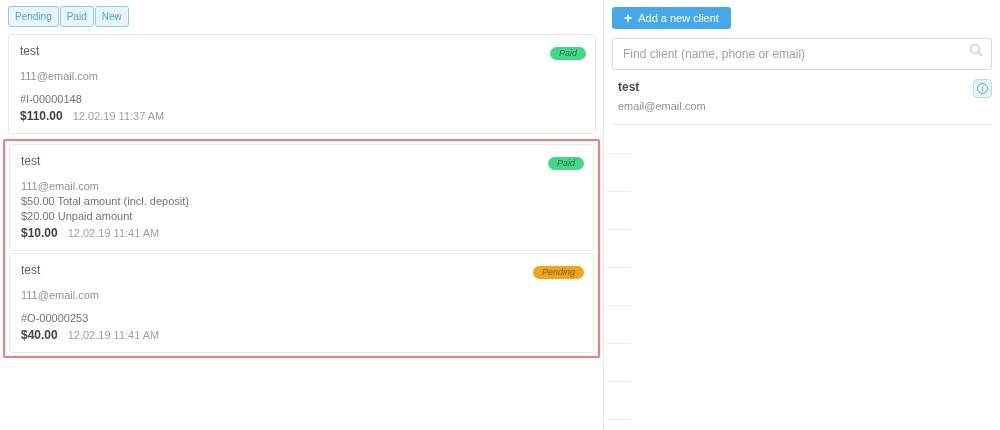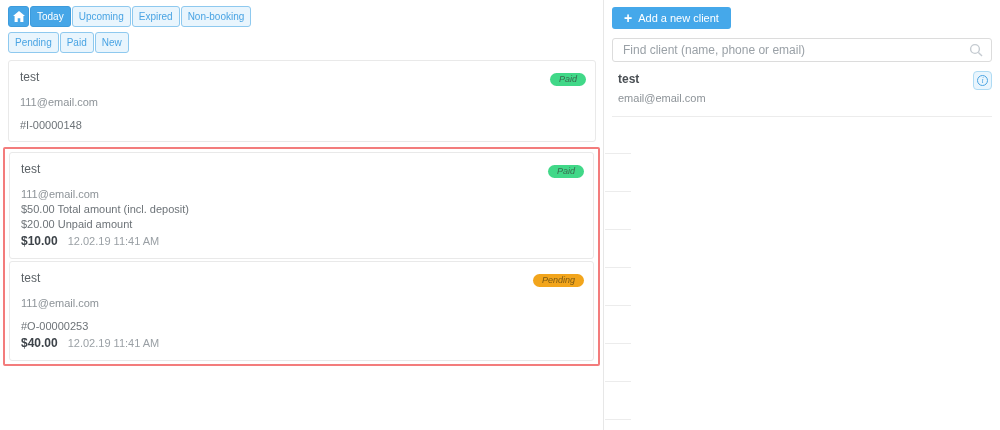--- a/index.html
+++ b/index.html
@@ -36,21 +36,21 @@
   .badge.paid { background:#41d888; color:#39694f; }
   .badge.pending { background:#f2a51c; color:#7c5a13; }
   .badge-ref { font-size:9px; color:#8d9398; margin-right:4px; vertical-align:2px; }
   
   .right-panel { position:absolute; left:612px; top:0; width:380px; height:430px; }
   .add-btn { margin-top:7px; display:inline-flex; align-items:center; gap:6px;
     background:#45a8ea; color:#fff; font-size:11px; border:none; border-radius:3px;
     padding:0 12px; height:22px; cursor:pointer; }
   .add-plus { font-size:14px; font-weight:bold; line-height:1; }
   .search-wrap { position:relative; margin-top:9px; }
-  .search-input { width:100%; height:24px; border:1px solid #dcdcdc; border-radius:3px;
+  .search-input { width:100%; height:32px; border:1px solid #dcdcdc; border-radius:3px;
     padding:0 30px 0 10px; font-size:12px; color:#555; outline:none; }
   .search-input::placeholder { color:#9aa1a7; }
   .search-icon { position:absolute; right:9px; top:5px; }
   .client-row { position:relative; padding:10px 30px 12px 6px;
     border-bottom:1px solid #ececec; cursor:pointer; }
   .cl-name { font-size:12px; font-weight:bold; color:#4a4f54; }
   .cl-email { font-size:11px; color:#8d9398; margin-top:6px; }
   .info-btn { position:absolute; right:0; top:9px; width:19px; height:19px;
     background:#e9f5fd; border:1px solid #aedbf4; border-radius:4px;
     display:flex; align-items:center; justify-content:center; cursor:pointer; }
@@ -58,43 +58,36 @@
     color:#4aa4e3; font-size:8px; line-height:9px; text-align:center;
     font-family:"Liberation Serif", serif; font-style:italic; }
   .row-sep { position:absolute; left:-7px; width:26px; border-top:1px solid #ececec; }
 </style>
 </head>
 <body>
 
 <div class="left-panel">
   <div class="toolbar">
     <div class="btn-row">
-      <div class="tb-btn icon-btn active">
-        <svg width="12" height="11" viewBox="0 0 12 11">
-            <path d="M6 0 L12 5 H10.4 V11 H7.3 V7.2 H4.7 V11 H1.6 V5 H0 Z" fill="#ffffff"></path>
-          </svg>
-      </div>
-      <div class="tb-btn active">Today</div>
-      <div class="tb-btn">Upcoming</div>
-      <div class="tb-btn">Expired</div>
-      <div class="tb-btn">Non-booking</div>
-    </div>
-    <div class="btn-row">
       <div class="tb-btn">Pending</div>
       <div class="tb-btn">Paid</div>
       <div class="tb-btn">New</div>
     </div>
   </div>
 
   <div class="cards">
 
     <div class="card standalone">
       <div class="c-name">test</div>
       <div class="c-email">111@email.com</div>
       <div class="c-ref">#I-00000148</div>
+      <div class="c-amtrow">
+        <span class="c-amt">$110.00</span>
+        <span class="c-date">12.02.19 11:37 AM</span>
+      </div>
       <div class="badge-col">
         <div class="badge-row"><span class="badge paid">Paid</span></div>
       </div>
     </div>
 
     <div class="alert-group">
 
       <div class="card">
         <div class="c-name">test</div>
         <div class="c-email">111@email.com</div>

